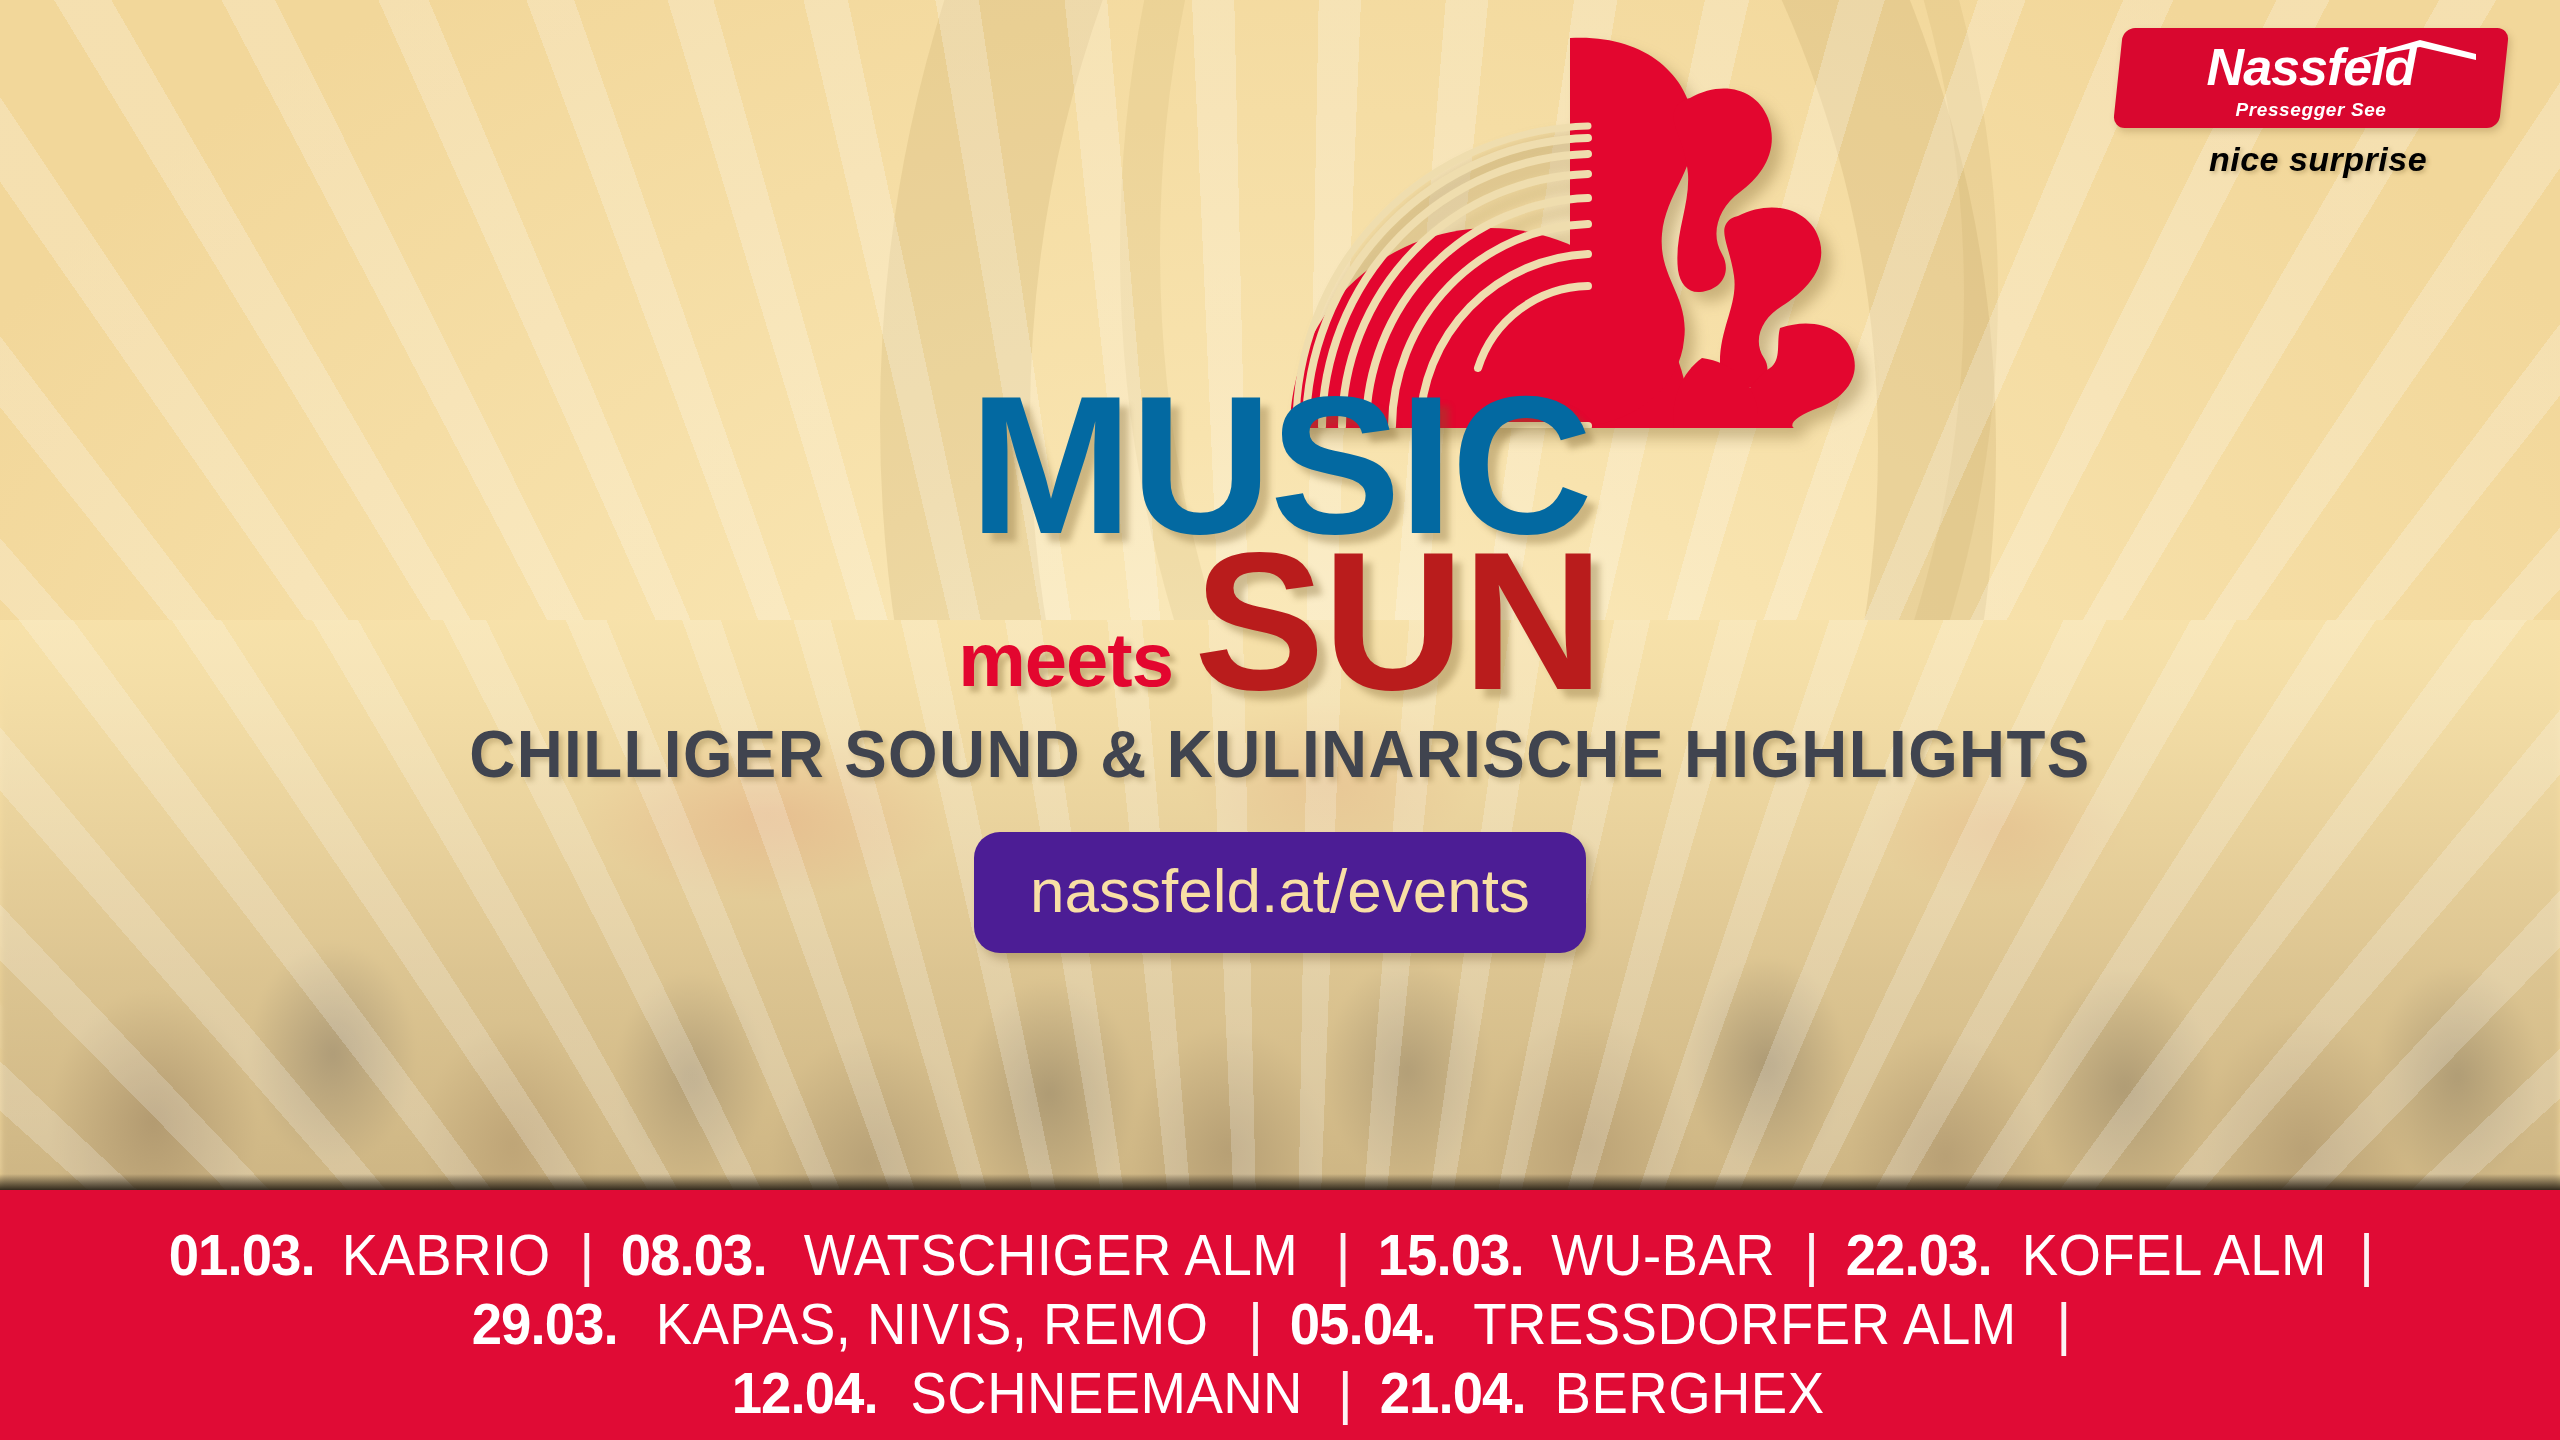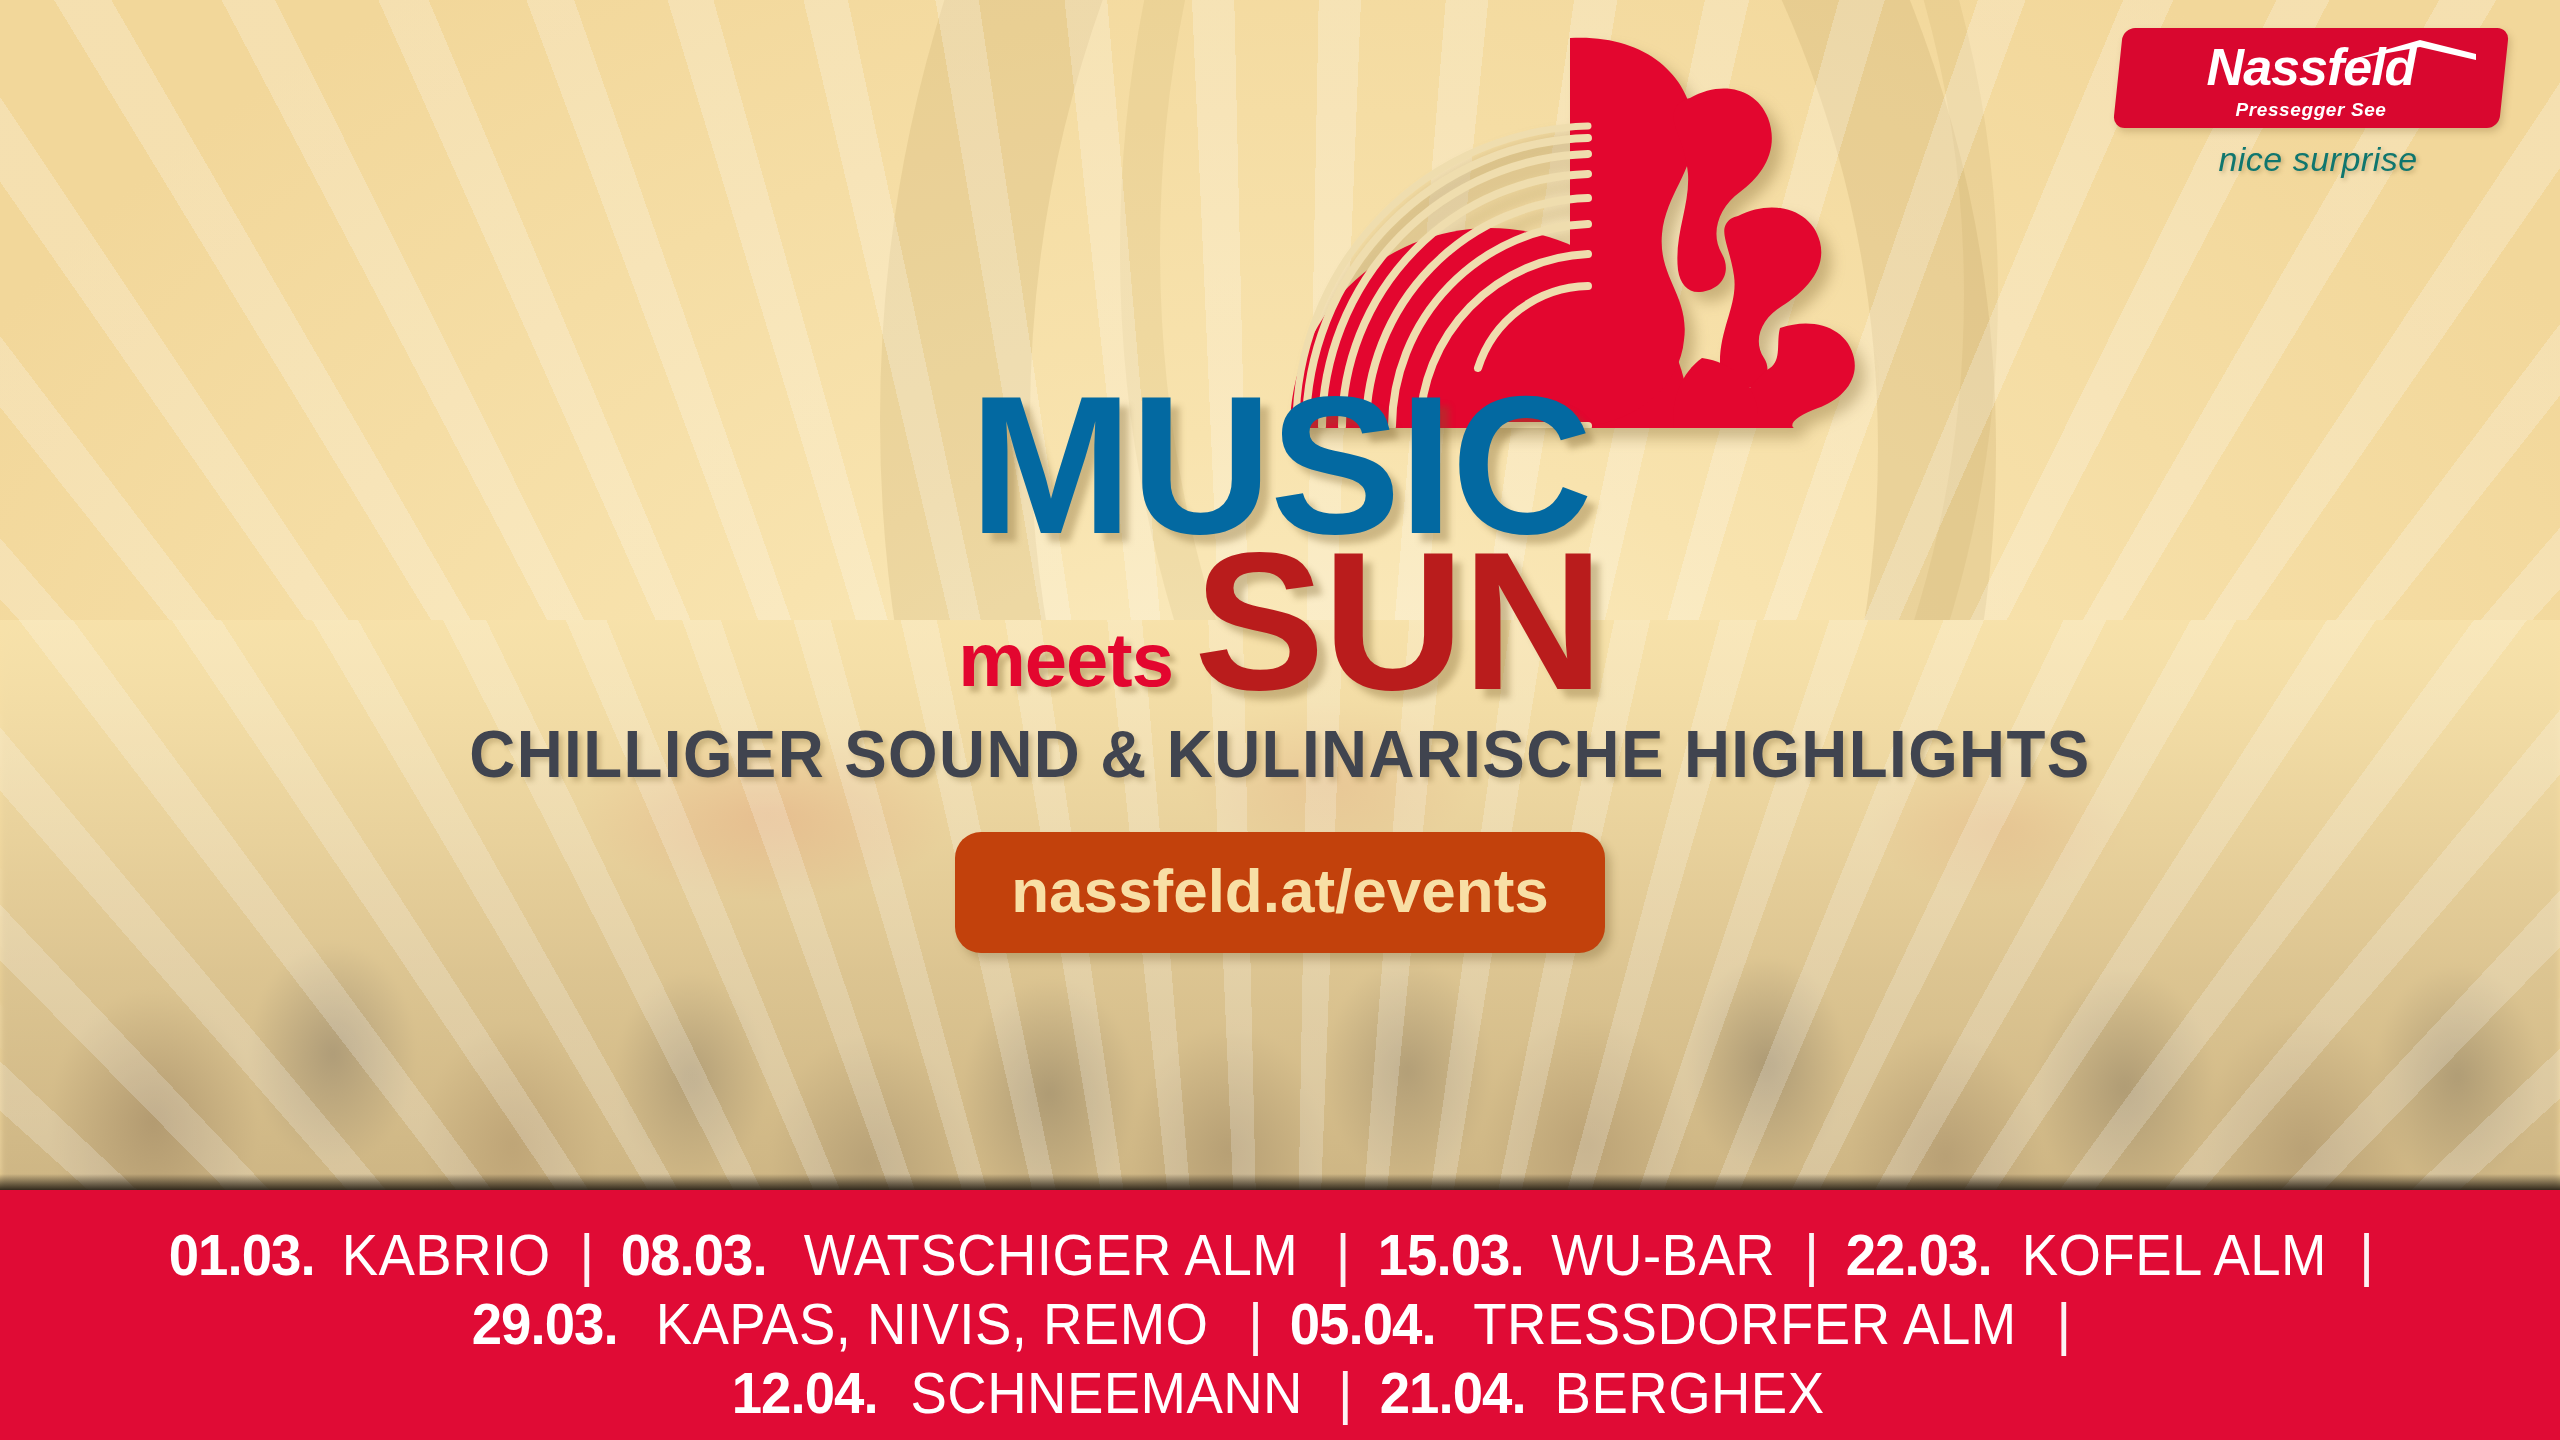--- a/index.html
+++ b/index.html
@@ -133,23 +133,23 @@
     font-weight:700;font-size:67px;letter-spacing:1.5px;
     color:#40444F;
     transform:scaleX(.95);
     text-shadow:4px 4px 5px rgba(120,95,40,.28);
   }
 
   
   .cta-wrap{position:absolute;left:0;top:832px;width:2560px;text-align:center;}
   .cta{
     display:inline-block;
-    background:#c2410c;
+    background:#4c1d95;
     color:#F8DFA5;
-    font-size:62px;font-weight:700;
+    font-size:62px;font-weight:400;
     padding:26px 56px 30px;
     border-radius:26px;
     line-height:1.05;
     box-shadow:6px 7px 9px rgba(110,85,35,.30);
   }
 
   
   .brand{position:absolute;right:42px;top:28px;width:400px;}
   .brand-badge{
     position:relative;
@@ -172,21 +172,21 @@
   .brand-name{
     font-size:52px;font-weight:700;font-style:italic;color:#fff;
     letter-spacing:-1px;line-height:1;margin-top:4px;
   }
   .brand-sub{
     font-size:19px;font-weight:700;font-style:italic;color:#fff;
     letter-spacing:.6px;line-height:1;margin-top:7px;
   }
   .brand-tag{
     margin-top:12px;text-align:center;
-    font-size:34px;font-weight:400;font-style:italic;color:#0f766e;
+    font-size:34px;font-weight:700;font-style:italic;color:#000000;
     letter-spacing:.5px;
     text-shadow:2px 2px 4px rgba(110,85,35,.35);
   }
 
   
   .datebar{
     position:absolute;left:0;bottom:0;width:2560px;height:250px;
     background:#E00B35;
     display:flex;flex-direction:column;
     align-items:center;justify-content:center;

